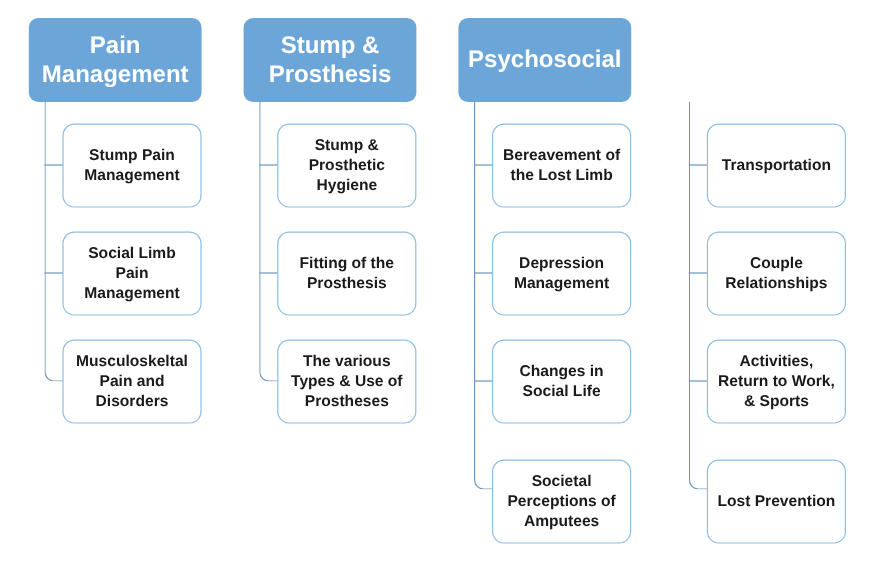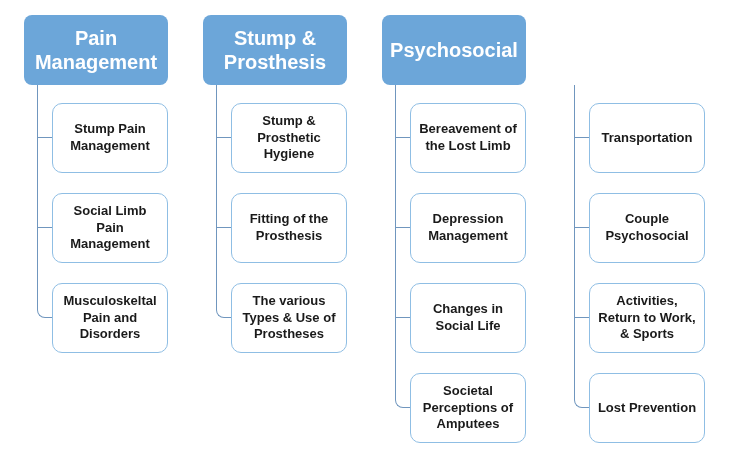--- a/index.html
+++ b/index.html
@@ -59,21 +59,21 @@
     line-height: 1.3;
     display: flex;
     align-items: center;
     justify-content: center;
     text-align: center;
     padding: 0 6px;
   }
   .p1 { top: 88px; }
   .p2 { top: 178px; }
   .p3 { top: 268px; }
-  .p4 { top: 358px; }
+  .p4 { top: 368px; }
   .elbow {
     position: absolute;
     left: 13px; top: 70px;
     width: 16px;
     border-left: 1.5px solid var(--connector);
     border-bottom: 1.5px solid var(--connector);
     border-bottom-left-radius: 8px;
   }
   .elbow.h3 { height: 233px; }
   .elbow.h4 { height: 323px; }
@@ -123,18 +123,18 @@
     <div class="child p3">Changes in Social Life</div>
     <div class="child p4">Societal Perceptions of Amputees</div>
   </div>
 
   <div class="column">
     <div class="elbow h4"></div>
     <div class="stub t1"></div>
     <div class="stub t2"></div>
     <div class="stub t3"></div>
     <div class="child p1">Transportation</div>
-    <div class="child p2">Couple Psychosocial</div>
+    <div class="child p2">Couple Relationships</div>
     <div class="child p3">Activities, Return to Work, &amp; Sports</div>
     <div class="child p4">Lost Prevention</div>
   </div>
 
 </div>
 
 </body></html>

